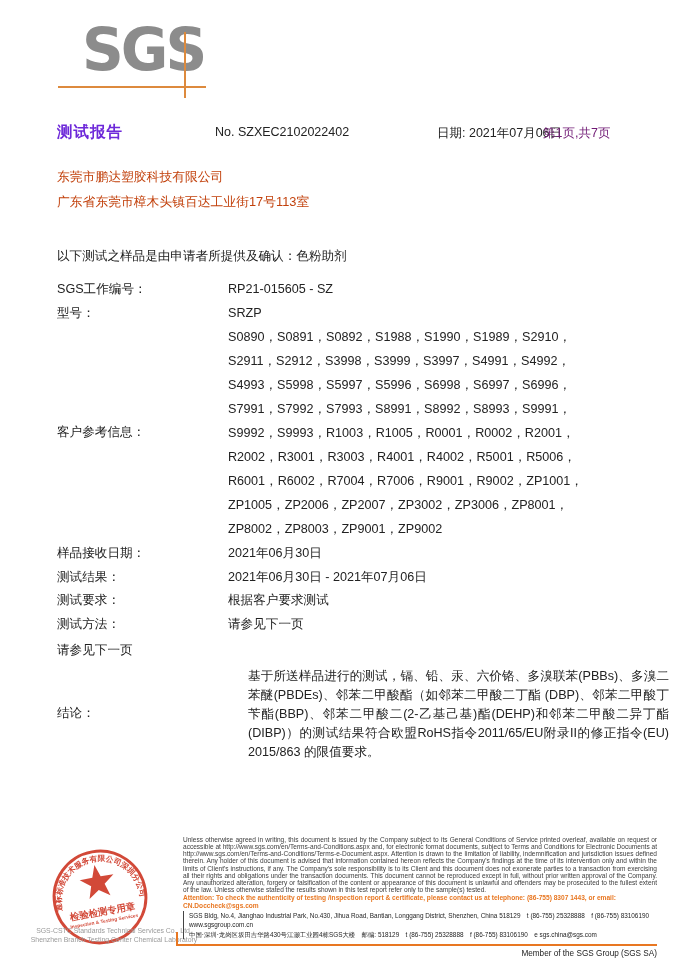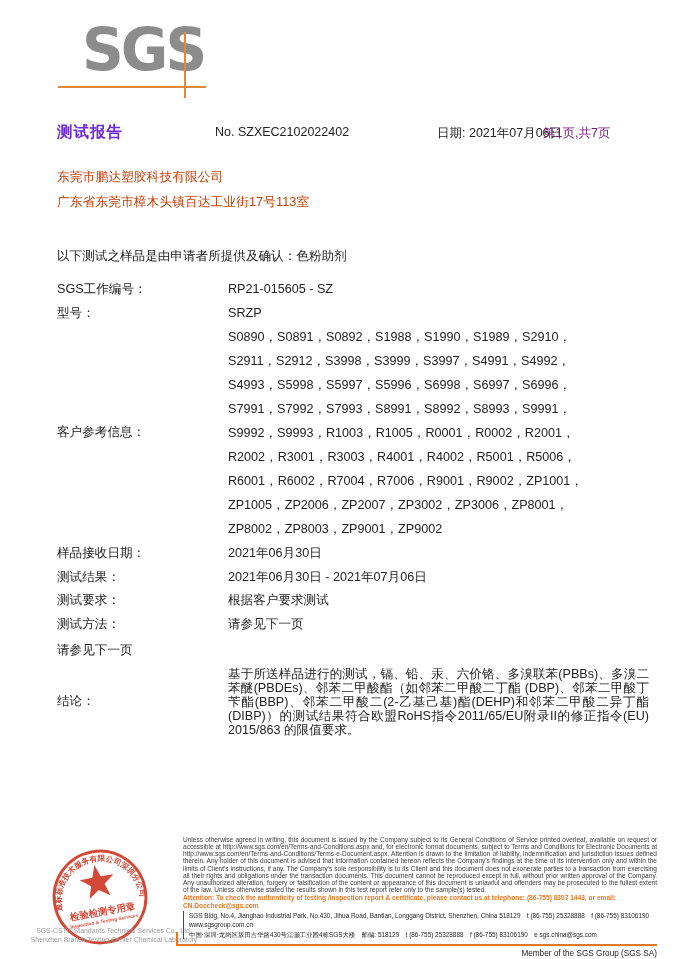--- a/index.html
+++ b/index.html
@@ -26,21 +26,21 @@
   
   .main{position:absolute;left:57px;top:250px;width:592px;font-size:12.6px;color:#222;}
   .intro{margin-bottom:13px;line-height:15px;font-family:Liberation Mono, monospace;}
   .frow{display:flex;align-items:center;line-height:23.5px;}
   .frow .lbl{width:171px;flex:0 0 171px;}
   .frow .val{flex:1;}
   .ref-lines div{line-height:24px;}
   .gap-sm{margin-top:1px;}
   .gap-md{margin-top:3px;}
   .conclusion{margin-top:4px;}
-  .conclusion .val{line-height:14px;width:421px;flex:0 0 421px;text-align:justify;}
+  .conclusion .val{line-height:19px;width:421px;flex:0 0 421px;text-align:justify;margin-left:20px;}
   
   .stamp{position:absolute;left:46px;top:843px;width:108px;height:108px;transform:rotate(-10deg);opacity:0.92;}
   .lab-lines{position:absolute;left:28px;top:927px;width:172px;text-align:center;
     font-size:6.9px;line-height:8.6px;color:#9a9a9a;}
   .footer-right{position:absolute;left:183px;top:836px;width:474px;}
   .disclaimer{font-size:6.55px;line-height:7.15px;text-align:justify;color:#3c3c3c;}
   .attention{margin-top:1px;font-size:6.6px;line-height:7.3px;font-weight:bold;color:#e87722;}
   .addr{margin-top:2px;border-left:1.5px solid #444;padding-left:5px;font-size:6.4px;line-height:9.5px;color:#1d1d1d;}
   .orange-rule{position:absolute;left:176px;top:944px;width:481px;height:2px;background:#e87722;}
   .orange-tick{position:absolute;left:176px;top:932px;width:2px;height:12px;background:#e87722;}

